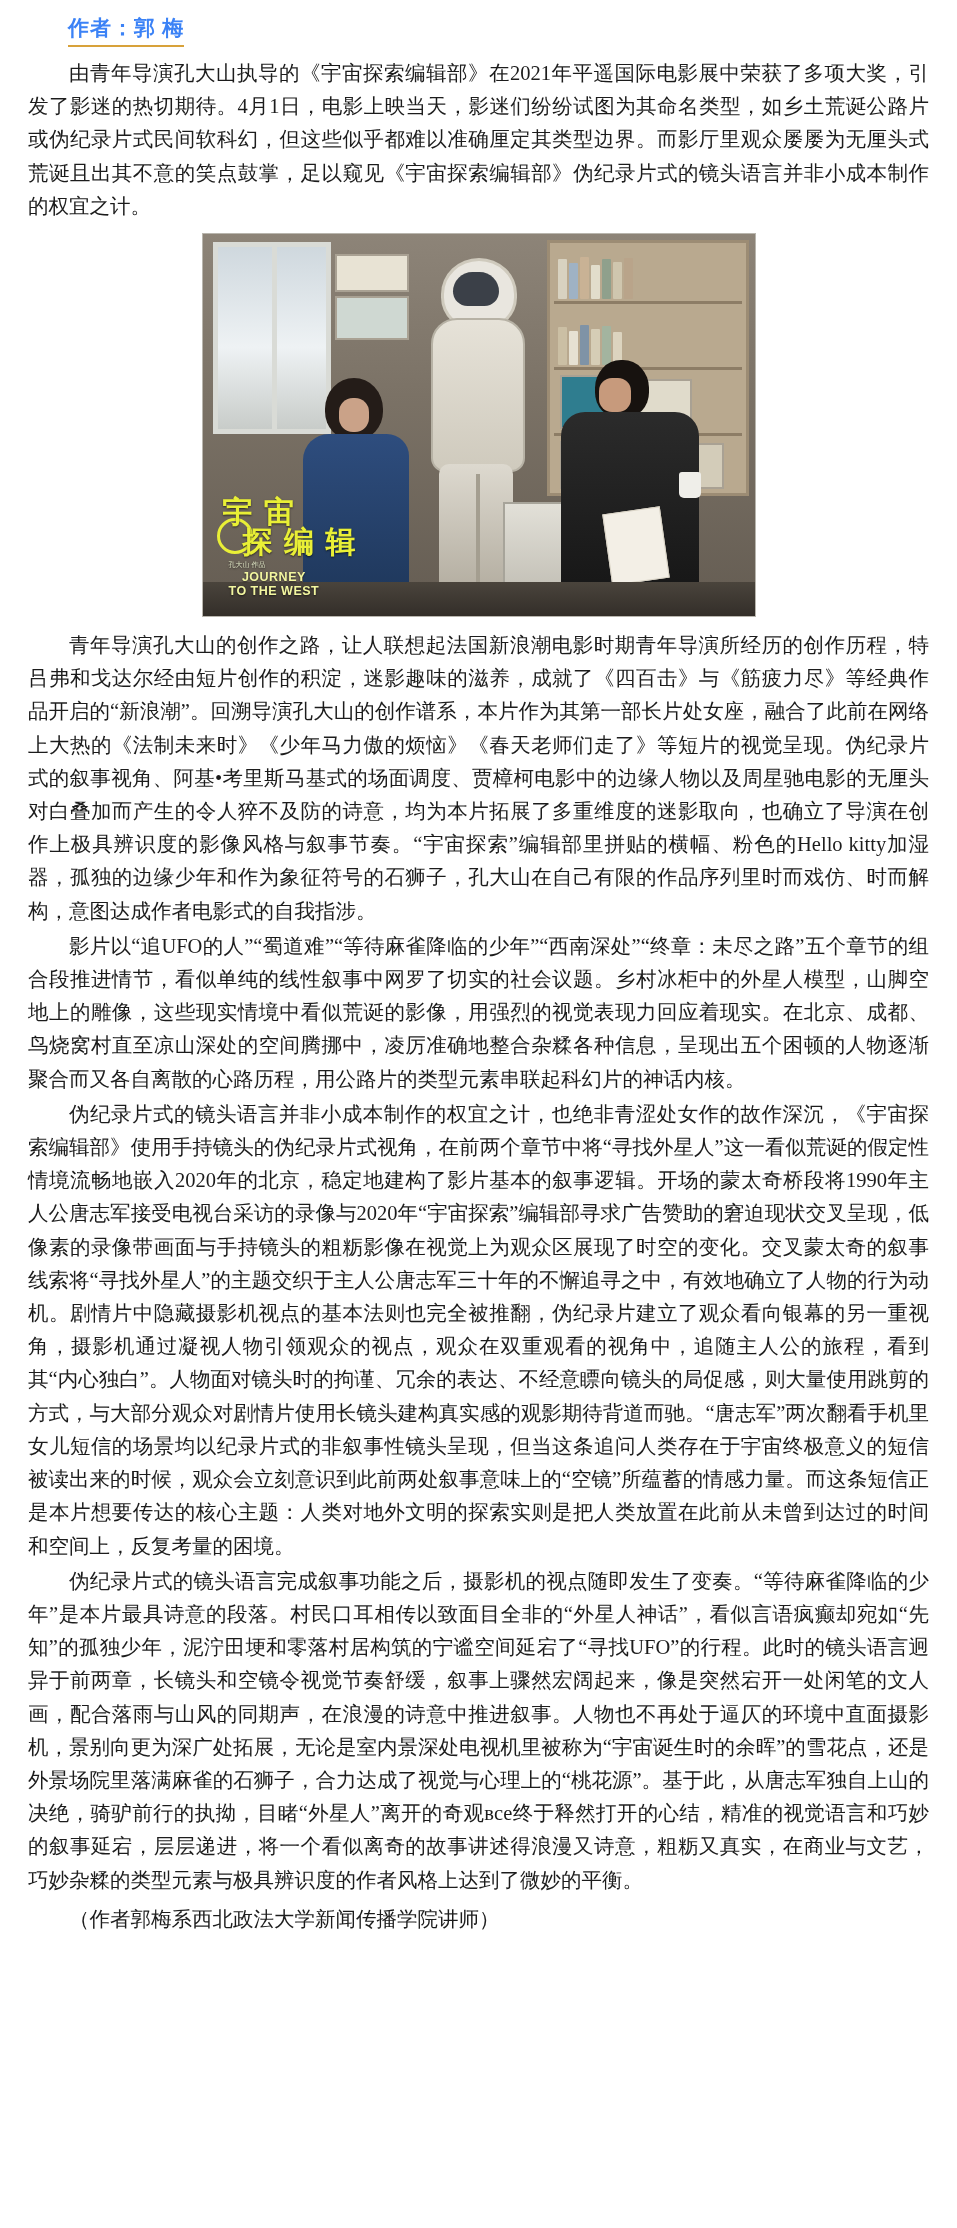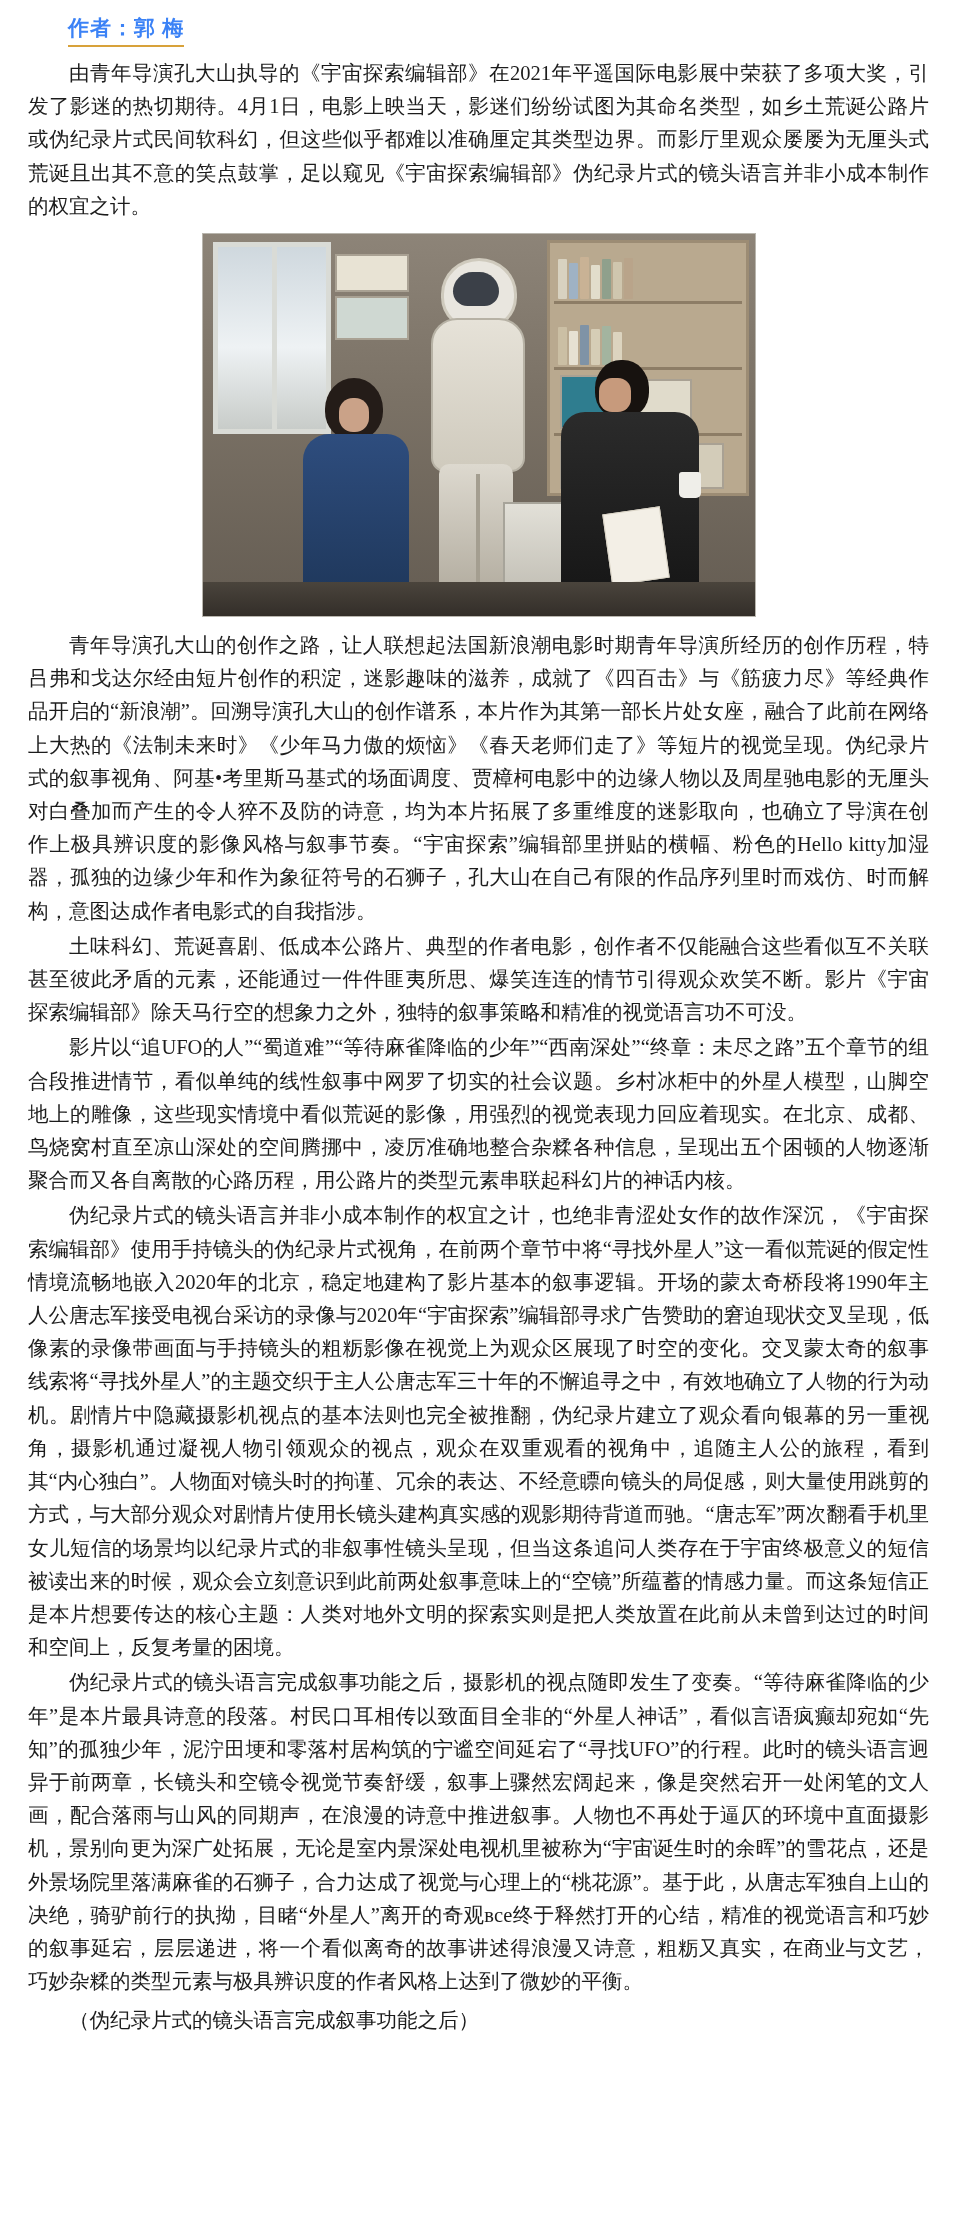--- a/index.html
+++ b/index.html
@@ -257,24 +257,33 @@
       <div class="ph-person-right">
         <div class="ph-head-r"></div>
         <div class="ph-face-r"></div>
         <div class="ph-coat-r"></div>
         <div class="ph-cup"></div>
         <div class="ph-paper"></div>
       </div>
 
       <div class="ph-desk"></div>
 
+      <div class="ph-logo">
+        <div class="ph-ring"></div>
+        <div class="cn">宇 宙</div>
+        <div class="cn2">探 编 辑</div>
+        <div class="tiny">孔大山 作品</div>
+        <div class="en">
+          <div>JOURNEY</div>
+          <div>TO THE WEST</div>
+        </div>
+      </div>
     </div>
   </div>
 
   <p class="body-par">青年导演孔大山的创作之路，让人联想起法国新浪潮电影时期青年导演所经历的创作历程，特吕弗和戈达尔经由短片创作的积淀，迷影趣味的滋养，成就了《四百击》与《筋疲力尽》等经典作品开启的“新浪潮”。回溯导演孔大山的创作谱系，本片作为其第一部长片处女座，融合了此前在网络上大热的《法制未来时》《少年马力傲的烦恼》《春天老师们走了》等短片的视觉呈现。伪纪录片式的叙事视角、阿基•考里斯马基式的场面调度、贾樟柯电影中的边缘人物以及周星驰电影的无厘头对白叠加而产生的令人猝不及防的诗意，均为本片拓展了多重维度的迷影取向，也确立了导演在创作上极具辨识度的影像风格与叙事节奏。“宇宙探索”编辑部里拼贴的横幅、粉色的Hello kitty加湿器，孤独的边缘少年和作为象征符号的石狮子，孔大山在自己有限的作品序列里时而戏仿、时而解构，意图达成作者电影式的自我指涉。</p>
-  <p class="body-par">土味科幻、荒诞喜剧、低成本公路片、典型的作者电影，创作者不仅能融合这些看似互不关联甚至彼此矛盾的元素，还能通过一件件匪夷所思、爆笑连连的情节引得观众欢笑不断。影片《宇宙探索编辑部》除天马行空的想象力之外，独特的叙事策略和精准的视觉语言功不可没。</p>
   <p class="body-par">影片以“追UFO的人”“蜀道难”“等待麻雀降临的少年”“西南深处”“终章：未尽之路”五个章节的组合段推进情节，看似单纯的线性叙事中网罗了切实的社会议题。乡村冰柜中的外星人模型，山脚空地上的雕像，这些现实情境中看似荒诞的影像，用强烈的视觉表现力回应着现实。在北京、成都、鸟烧窝村直至凉山深处的空间腾挪中，凌厉准确地整合杂糅各种信息，呈现出五个困顿的人物逐渐聚合而又各自离散的心路历程，用公路片的类型元素串联起科幻片的神话内核。</p>
   <p class="body-par">伪纪录片式的镜头语言并非小成本制作的权宜之计，也绝非青涩处女作的故作深沉，《宇宙探索编辑部》使用手持镜头的伪纪录片式视角，在前两个章节中将“寻找外星人”这一看似荒诞的假定性情境流畅地嵌入2020年的北京，稳定地建构了影片基本的叙事逻辑。开场的蒙太奇桥段将1990年主人公唐志军接受电视台采访的录像与2020年“宇宙探索”编辑部寻求广告赞助的窘迫现状交叉呈现，低像素的录像带画面与手持镜头的粗粝影像在视觉上为观众区展现了时空的变化。交叉蒙太奇的叙事线索将“寻找外星人”的主题交织于主人公唐志军三十年的不懈追寻之中，有效地确立了人物的行为动机。剧情片中隐藏摄影机视点的基本法则也完全被推翻，伪纪录片建立了观众看向银幕的另一重视角，摄影机通过凝视人物引领观众的视点，观众在双重观看的视角中，追随主人公的旅程，看到其“内心独白”。人物面对镜头时的拘谨、冗余的表达、不经意瞟向镜头的局促感，则大量使用跳剪的方式，与大部分观众对剧情片使用长镜头建构真实感的观影期待背道而驰。“唐志军”两次翻看手机里女儿短信的场景均以纪录片式的非叙事性镜头呈现，但当这条追问人类存在于宇宙终极意义的短信被读出来的时候，观众会立刻意识到此前两处叙事意味上的“空镜”所蕴蓄的情感力量。而这条短信正是本片想要传达的核心主题：人类对地外文明的探索实则是把人类放置在此前从未曾到达过的时间和空间上，反复考量的困境。</p>
   <p class="body-par">伪纪录片式的镜头语言完成叙事功能之后，摄影机的视点随即发生了变奏。“等待麻雀降临的少年”是本片最具诗意的段落。村民口耳相传以致面目全非的“外星人神话”，看似言语疯癫却宛如“先知”的孤独少年，泥泞田埂和零落村居构筑的宁谧空间延宕了“寻找UFO”的行程。此时的镜头语言迥异于前两章，长镜头和空镜令视觉节奏舒缓，叙事上骤然宏阔起来，像是突然宕开一处闲笔的文人画，配合落雨与山风的同期声，在浪漫的诗意中推进叙事。人物也不再处于逼仄的环境中直面摄影机，景别向更为深广处拓展，无论是室内景深处电视机里被称为“宇宙诞生时的余晖”的雪花点，还是外景场院里落满麻雀的石狮子，合力达成了视觉与心理上的“桃花源”。基于此，从唐志军独自上山的决绝，骑驴前行的执拗，目睹“外星人”离开的奇观все终于释然打开的心结，精准的视觉语言和巧妙的叙事延宕，层层递进，将一个看似离奇的故事讲述得浪漫又诗意，粗粝又真实，在商业与文艺，巧妙杂糅的类型元素与极具辨识度的作者风格上达到了微妙的平衡。</p>
 
-  <div class="sign-off">（伪纪录片式的镜头语言完成叙事功能之后）</div>
+  <div class="sign-off">（作者郭梅系西北政法大学新闻传播学院讲师）</div>
 
 </div>
 
 </body></html>

